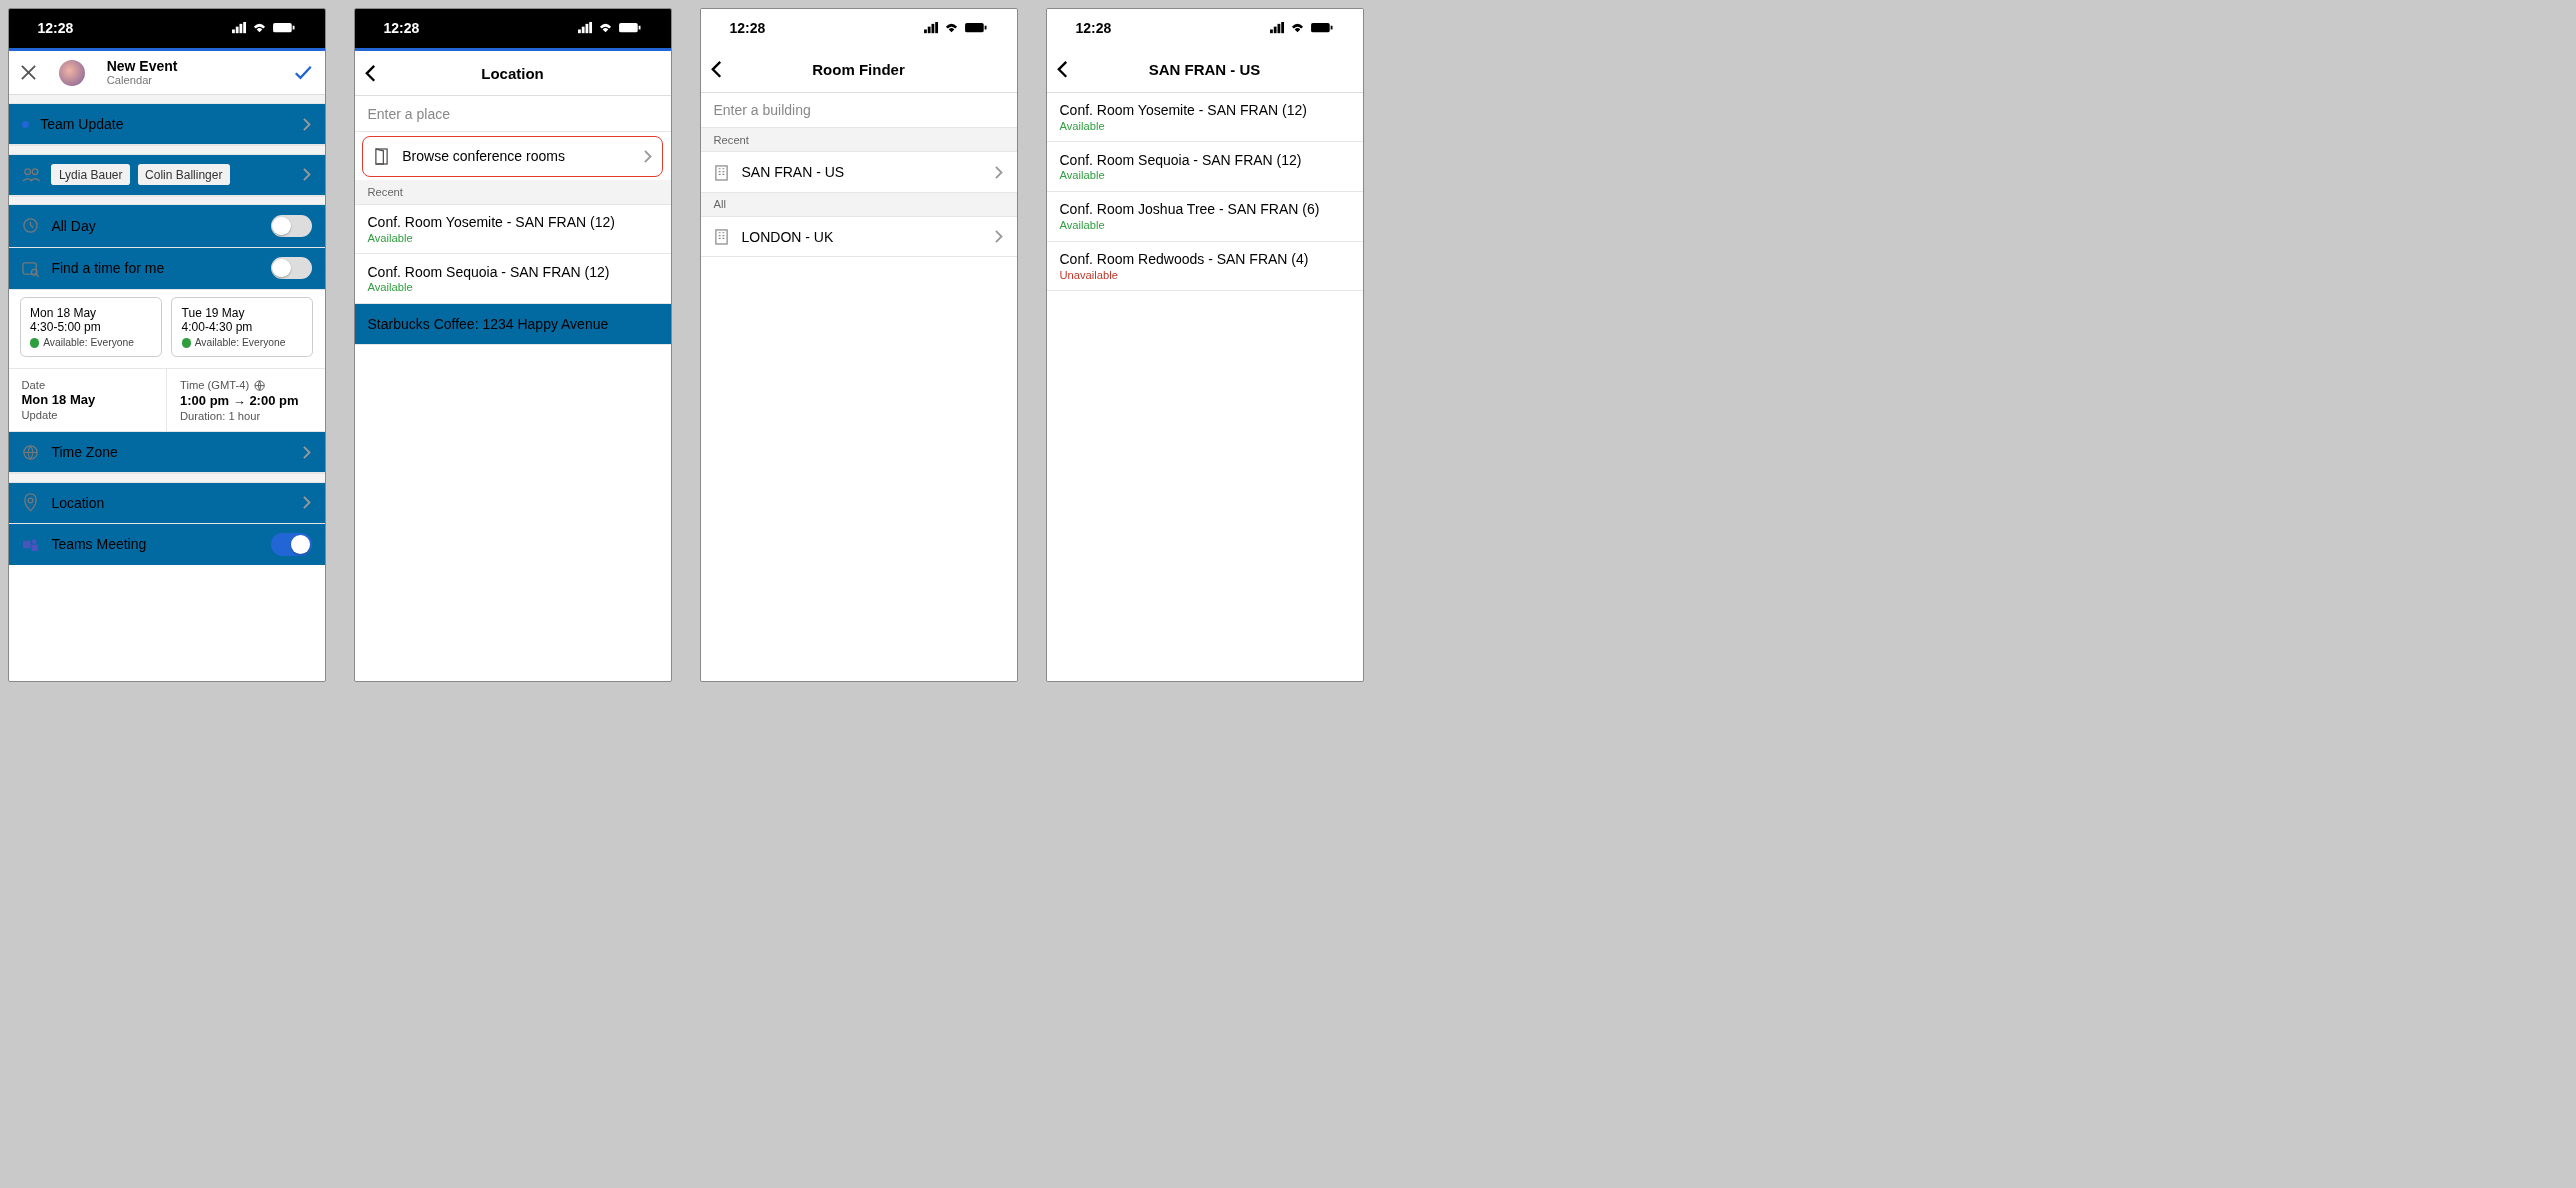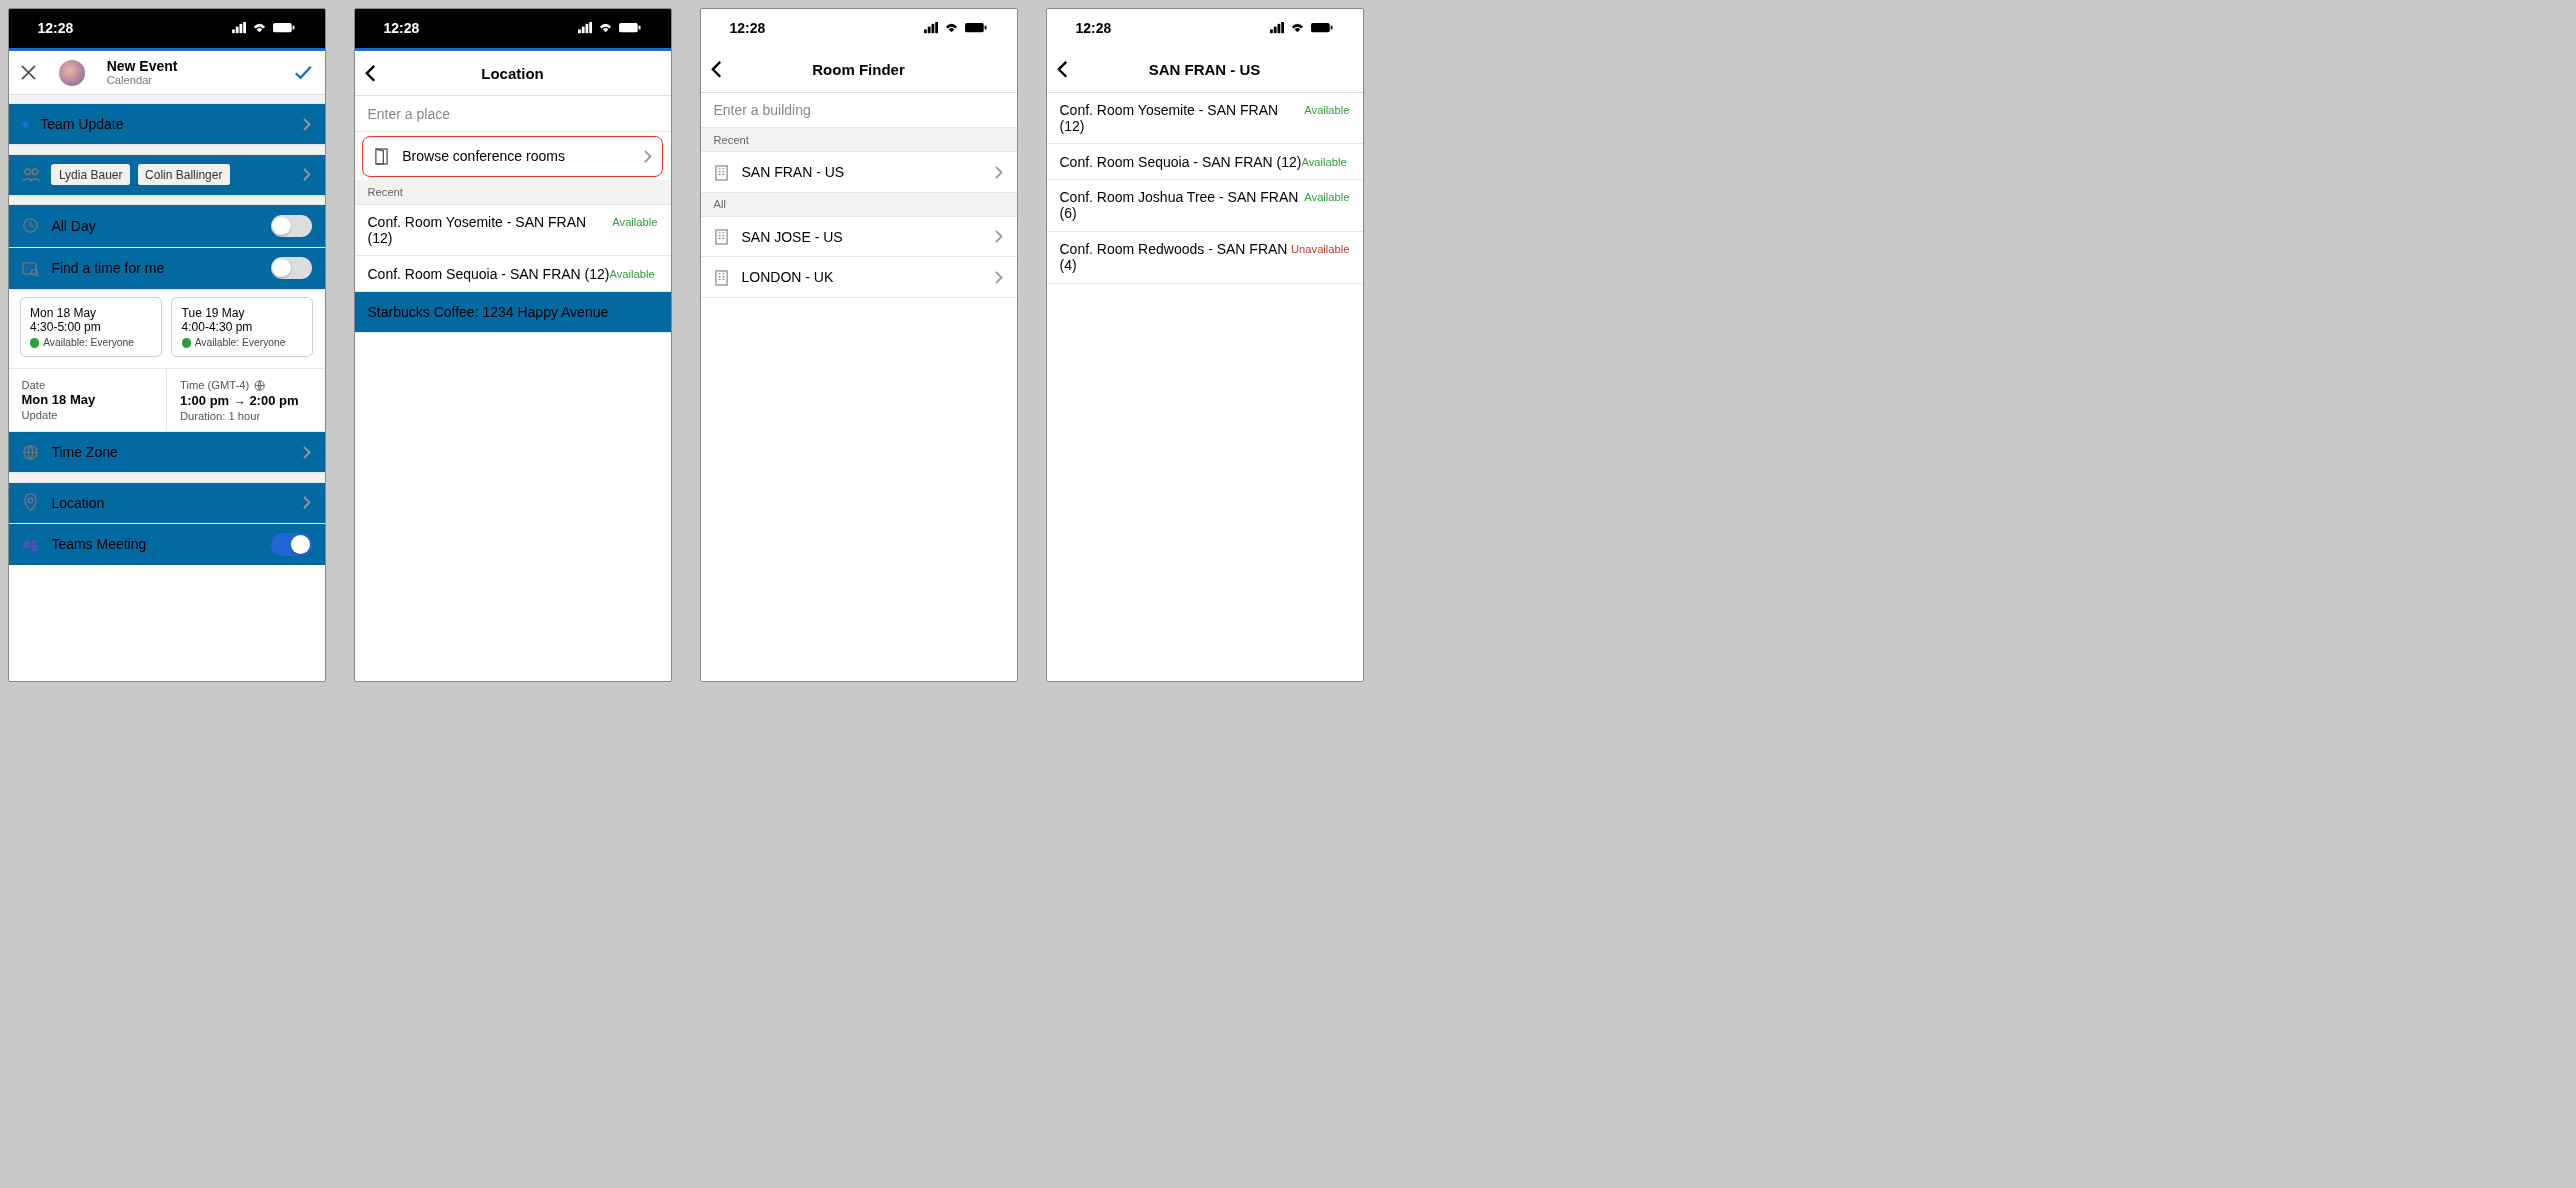--- a/index.html
+++ b/index.html
@@ -118,21 +118,21 @@
   .filtericon { color:#2266d6; }
 
   .searchbar {
     padding: 9.4px 13px; border-bottom:0.9px solid #e6e6e6; color:#888; font-size:14px; background:#fff;
   }
 
   .highlighted {
     border:1.9px solid #e23b2e; border-radius:8px; margin:3.7px 7.5px; padding:7.5px 9.4px !important; background:#fff;
   }
 
-  .roomitem { display:flex; padding:9.4px 13px; border-bottom:0.9px solid #e6e6e6; background:#fff;}
+  .roomitem { display:flex; flex-direction:column; padding:9.4px 13px; border-bottom:0.9px solid #e6e6e6; background:#fff;}
   .roomitem .name { font-size:14px; }
   .avail-g { color:#2e9e3e; font-size:11.2px; margin-top:1.9px;}
   .avail-r { color:#c0392b; font-size:11.2px; margin-top:1.9px;}
 
   .buildingitem {
     display:flex; align-items:center; gap:13px; padding:11.2px 13px; border-bottom:0.9px solid #e6e6e6; background:#fff; font-size:14px;
   }
   .buildingitem .grow { flex:1; }
   .bicon { color:#777; }
 
@@ -440,34 +440,20 @@
 
   <div class="sectionlabel">All</div>
 
   <div class="buildingitem">
     <span class="bicon">
       <svg width="15" height="17" viewBox="0 0 16 18">
           <rect x="2" y="2" width="12" height="15" fill="none" stroke="#888" stroke-width="1.3"></rect>
           <path d="M5 5 H7 M9 5 H11 M5 8 H7 M9 8 H11 M5 11 H7 M9 11 H11" stroke="#888" stroke-width="1.2"></path>
         </svg>
     </span>
-    <span class="grow">SAN JOSE - US</span>
-    <span class="chev">
-      <svg width="9.4" height="13" viewBox="0 0 10 14">
-          <path d="M2 1 L8 7 L2 13" stroke="#999" stroke-width="2" fill="none"></path>
-        </svg>
-    </span>
-  </div>
-  <div class="buildingitem">
-    <span class="bicon">
-      <svg width="15" height="17" viewBox="0 0 16 18">
-          <rect x="2" y="2" width="12" height="15" fill="none" stroke="#888" stroke-width="1.3"></rect>
-          <path d="M5 5 H7 M9 5 H11 M5 8 H7 M9 8 H11 M5 11 H7 M9 11 H11" stroke="#888" stroke-width="1.2"></path>
-        </svg>
-    </span>
     <span class="grow">LONDON - UK</span>
     <span class="chev">
       <svg width="9.4" height="13" viewBox="0 0 10 14">
           <path d="M2 1 L8 7 L2 13" stroke="#999" stroke-width="2" fill="none"></path>
         </svg>
     </span>
   </div>
 </div>
 
 <div class="phone">

